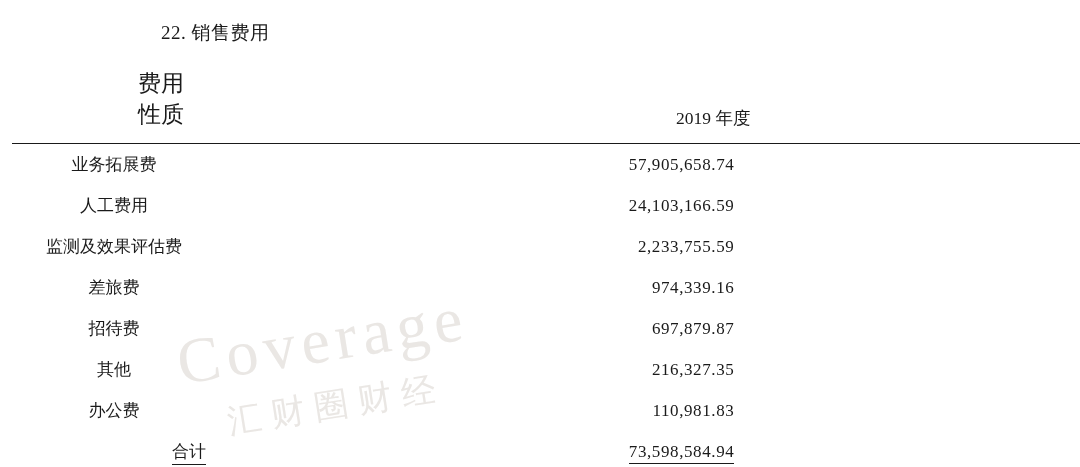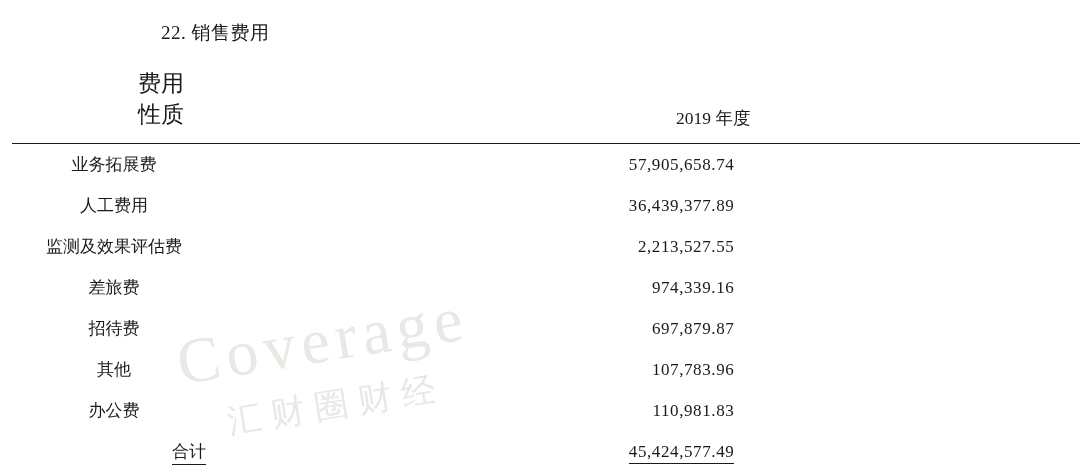--- a/index.html
+++ b/index.html
@@ -165,50 +165,50 @@
         </tr>
       </thead>
       <tbody>
         <tr>
           <td class="name">业务拓展费</td>
           <td class="num y1">57,905,658.74</td>
           <td class="num y2">43,046,549.95</td>
         </tr>
         <tr>
           <td class="name">人工费用</td>
-          <td class="num y1">36,439,377.89</td>
+          <td class="num y1">24,103,166.59</td>
           <td class="num y2">20,930,995.89</td>
         </tr>
         <tr>
           <td class="name">监测及效果评估费</td>
-          <td class="num y1">2,213,527.55</td>
+          <td class="num y1">2,233,755.59</td>
           <td class="num y2">8,698,339.90</td>
         </tr>
         <tr>
           <td class="name">差旅费</td>
           <td class="num y1">974,339.16</td>
           <td class="num y2">1,232,891.10</td>
         </tr>
         <tr>
           <td class="name">招待费</td>
           <td class="num y1">697,879.87</td>
           <td class="num y2">748,168.03</td>
         </tr>
         <tr>
           <td class="name">其他</td>
-          <td class="num y1">107,783.96</td>
+          <td class="num y1">216,327.35</td>
           <td class="num y2">37,334.09</td>
         </tr>
         <tr>
           <td class="name">办公费</td>
           <td class="num y1">110,981.83</td>
           <td class="num y2">134,728.30</td>
         </tr>
         <tr class="total">
           <td class="name"><span class="total-label">合计</span></td>
-          <td class="num y1"><span>45,424,577.49</span></td>
+          <td class="num y1"><span>73,598,584.94</span></td>
           <td class="num y2"></td>
         </tr>
       </tbody>
     </table>
 
   </div>
 </div>
 
 </body></html>

